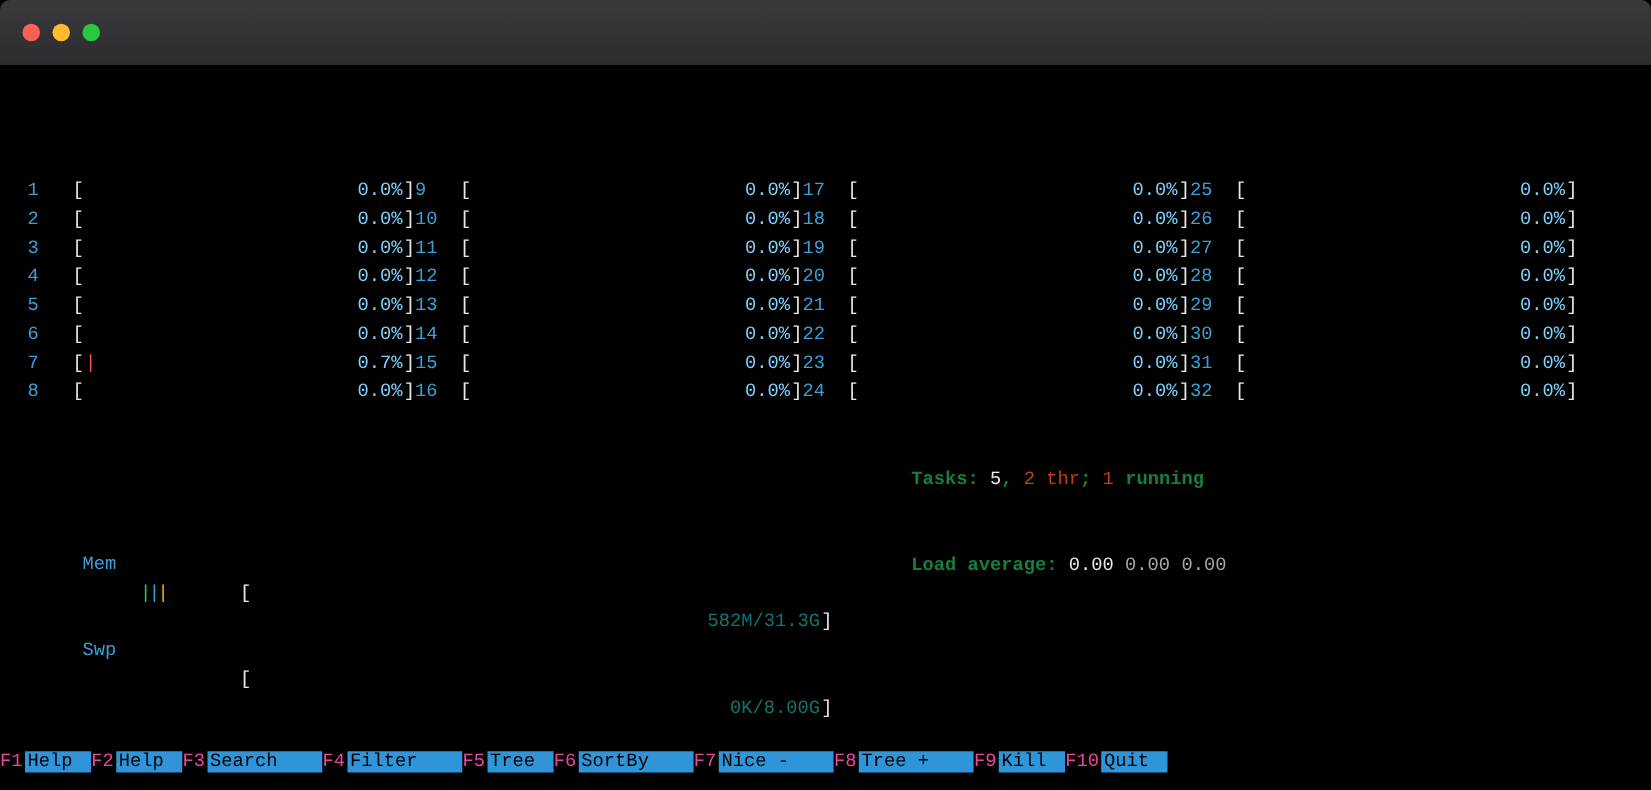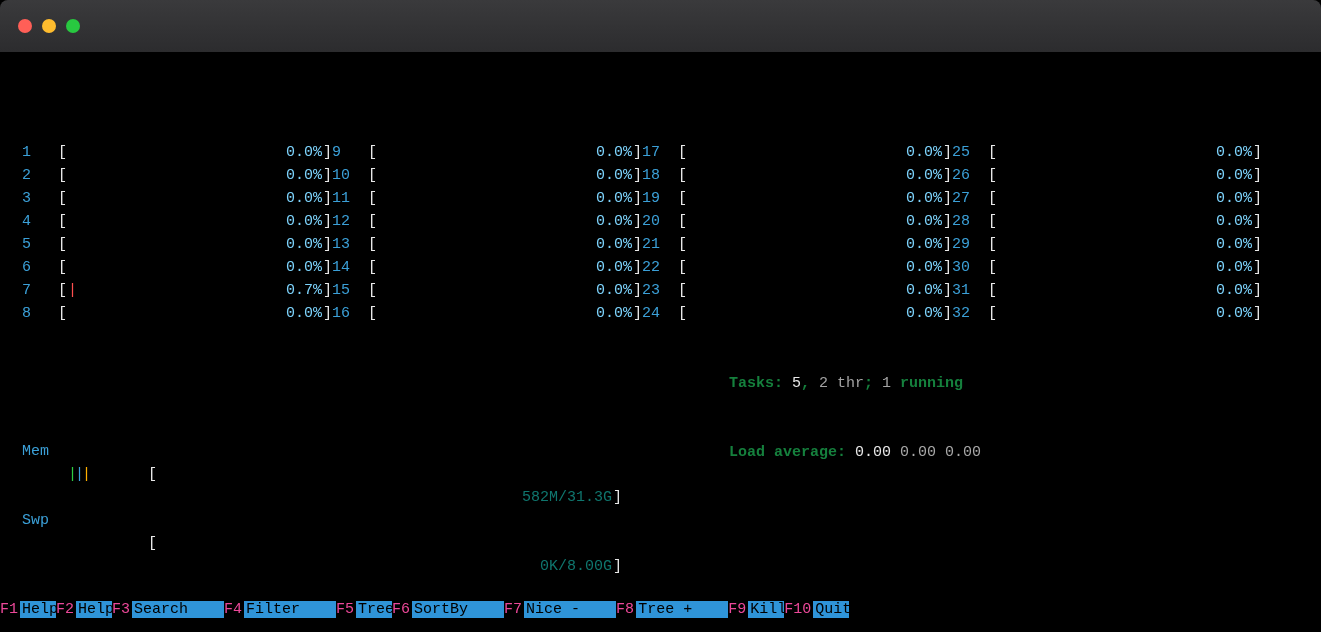--- a/index.html
+++ b/index.html
@@ -38,21 +38,21 @@
   .term {
     padding: 20px 8px 0 8px;
     line-height: 23px;
     white-space: pre;
   }
 
   
   .cyan { color: #15803d; font-weight: bold; }
   .grey { color: #a8a8a8; }
   .white{ color: #e8e8e8; }
-  .green{ color: #a3a3a3; }
+  .green{ color: #c2410c; }
   .red  { color: #ff4f4f; }
 
   .meters {
     display: flex;
     gap: 0;
     padding-left: 14px;
   }
   .meter-col {
     width: 310px;
   }
@@ -65,21 +65,21 @@
   .meter-bar   { flex: 1; position: relative; color:#a8a8a8; }
   .meter-bar .open  { color:#e8e8e8; }
   .meter-bar .close { color:#e8e8e8; position:absolute; right:0; }
   .meter-bar .val   { color:#7dd3fc; position:absolute; right:10px; }
   .meter-bar .tick  { position:absolute; left:10px; }
 
   .mem-swap-block {
     padding-left: 14px;
   }
   .ms-row { display:flex; height:23px; align-items:baseline; }
-  .ms-label { width:36px; color:#3ba0d8; }
+  .ms-label { width:36px; color:#3ba0d8;margin-left:44px; }
   .ms-bar { width: 564px; position:relative; }
   .ms-bar .open{ color:#e8e8e8; }
   .ms-bar .close{ color:#e8e8e8; position:absolute; right:0;}
   .ms-bar .val{ color:#0f766e; position:absolute; right:10px;}
   .ms-bar .seg{ position:absolute; left:10px; letter-spacing:-2px;}
   .ms-bar .seg .g{ color:#2ecc40;}
   .ms-bar .seg .b{ color:#3ba0d8;}
   .ms-bar .seg .o{ color:#ffb000;}
 
   .summary {
@@ -91,21 +91,21 @@
 
   .fnbar {
     position:absolute;
     bottom: 8px;
     left: 0;
     height: 23px;
     display:flex;
     align-items: baseline;
   }
   .fnkey { color:#ec4899; background:#000; padding:0 2px 0 0; }
-  .fnlab { color:#000; background:#2f94d8; width:36px; display:inline-block; padding-left:2px;}
+  .fnlab { color:#000; background:#2f94d8; width:53px; display:inline-block; padding-left:2px;}
   .fnlab.w { width:92px; }
 </style>
 </head>
 <body>
 
 <div class="window">
 
   <div class="titlebar">
     <span class="tl-btn tl-red"></span>
     <span class="tl-btn tl-yellow"></span>

